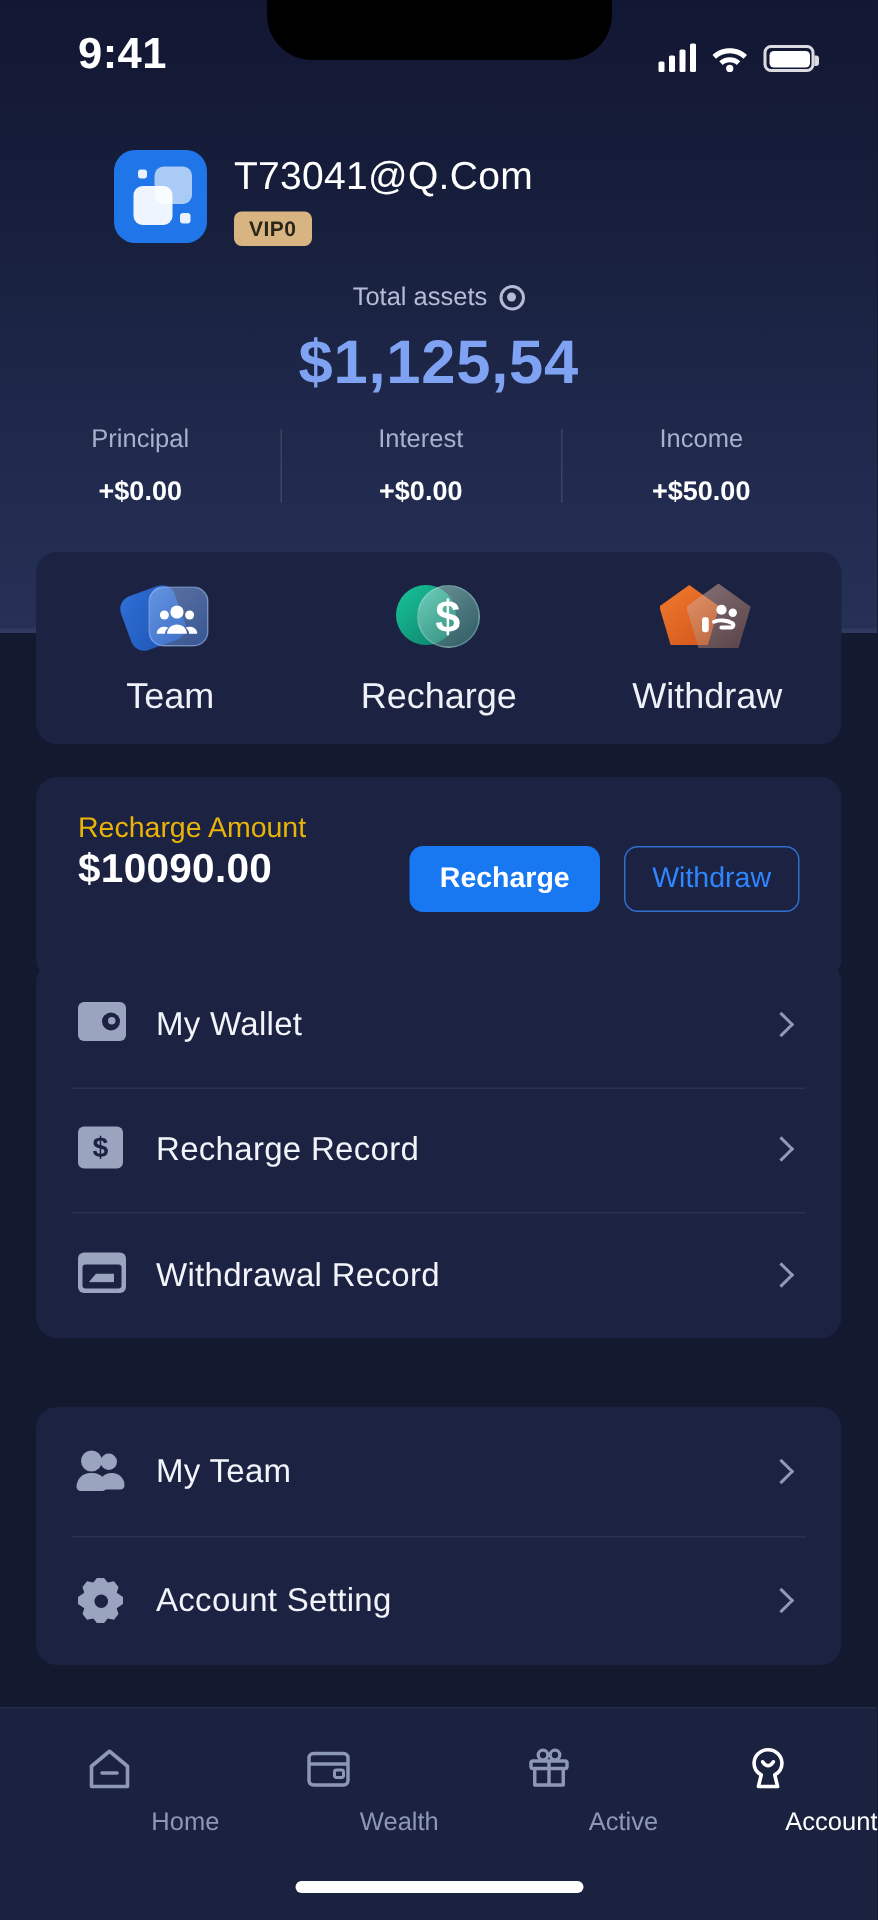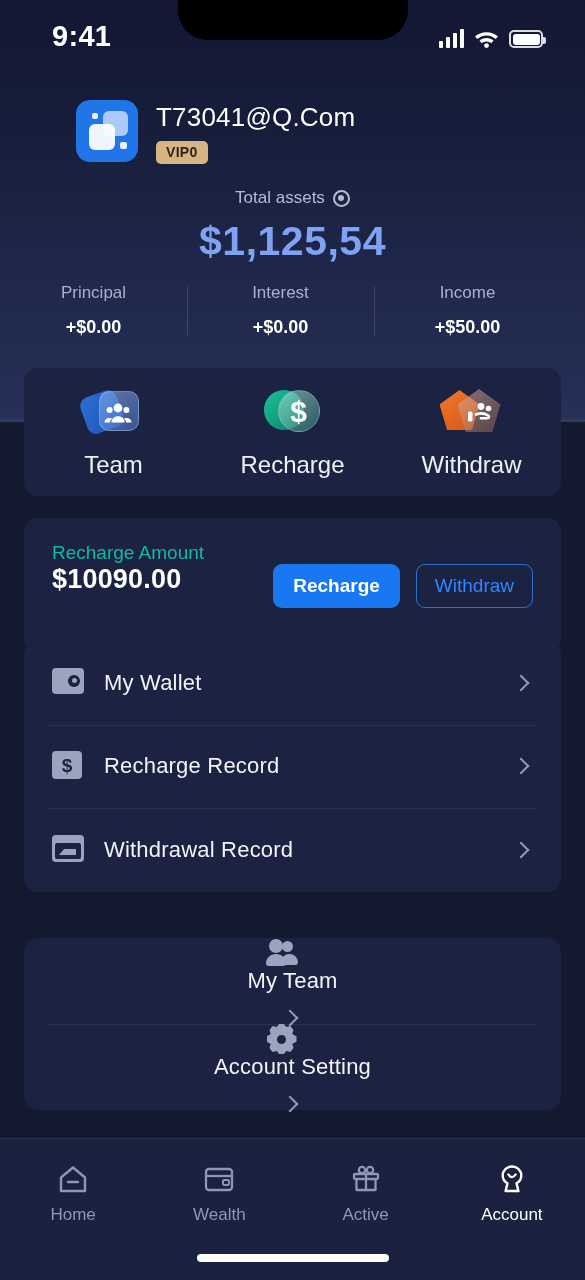--- a/index.html
+++ b/index.html
@@ -111,41 +111,41 @@
   .ic-with .p1 { position:absolute; left:0; top:5px; width:40px; height:40px;
      background:linear-gradient(140deg,#f07a2e,#d1541a);
      clip-path:polygon(50% 0%,100% 36%,81% 100%,19% 100%,0% 36%); }
   .ic-with .p2 { position:absolute; left:18px; top:4px; width:43px; height:43px;
      background:linear-gradient(140deg,rgba(225,180,160,0.55),rgba(150,100,80,0.5));
      clip-path:polygon(50% 0%,100% 36%,81% 100%,19% 100%,0% 36%); }
   .glyph { position:absolute; inset:0; display:flex; align-items:center; justify-content:center; }
 
   
   .recharge-card { top:518px; height:135px; padding:24px 28px; }
-  .rc-label { font-size:19px; color:#14b8a6; }
+  .rc-label { font-size:19px; color:#eab308; }
   .rc-row { display:flex; align-items:flex-start; justify-content:space-between; }
   .rc-amount { font-size:27px; font-weight:700; color:#fff; letter-spacing:0.2px; }
   .rc-btns { display:flex; gap:16px; }
   .btn-fill {
     background:#1778f2; color:#fff; font-size:19px; font-weight:600;
     border:none; border-radius:9px; padding:11px 20px; cursor:pointer;
     font-family:"Liberation Sans", sans-serif;
   }
   .btn-out {
     background:transparent; color:#2f86ff; font-size:19px; font-weight:500;
     border:1.5px solid #2f70cf; border-radius:9px; padding:10px 18px; cursor:pointer;
     font-family:"Liberation Sans", sans-serif;
   }
 
   
   .menu-a { top:641px; height:251px; }
   .menu-b { top:938px; height:172px; }
   .mrow { height:84px; display:flex; align-items:center; padding:0 28px; cursor:pointer; position:relative; }
   .menu-a .mrow { height:83.6px; }
-  .menu-b .mrow { height:86px;flex-direction:column; }
+  .menu-b .mrow { height:86px; }
   .mrow + .mrow:before {
     content:""; position:absolute; left:24px; right:24px; top:0; height:1px;
     background:rgba(255,255,255,0.07);
   }
   .micon { width:32px; height:30px; flex:none; margin-right:20px; position:relative; }
   .mlabel { font-size:22px; color:#f2f4fa; flex:1; letter-spacing:0.2px; }
   .chev { width:12px; height:12px; border-right:2.5px solid #8f9ab6; border-top:2.5px solid #8f9ab6;
      transform:rotate(45deg); margin-right:6px; }
 
   
@@ -170,21 +170,21 @@
      clip-path:polygon(42% 0,58% 0,66% 10%,80% 7%,90% 20%,86% 33%,100% 42%,100% 58%,86% 67%,90% 80%,80% 93%,66% 90%,58% 100%,42% 100%,34% 90%,20% 93%,10% 80%,14% 67%,0 58%,0 42%,14% 33%,10% 20%,20% 7%,34% 10%);
      border-radius:8px; }
   .i-gear:after { content:""; position:absolute; left:10.5px; top:10.5px; width:9px; height:9px; border-radius:50%; background:#1b2242; }
 
   
   .tabbar {
     position:absolute; left:0; bottom:0; width:585px; height:142px;
     background:#1b2240; display:flex; align-items:flex-start; padding-top:22px; z-index:9;
     border-top:1px solid rgba(255,255,255,0.05);
   }
-  .tab { flex:1; text-align:center; cursor:pointer; }
+  .tab { flex:1; text-align:right; cursor:pointer; }
   .tab-ico { height:36px; display:flex; align-items:center; justify-content:center; margin-bottom:8px; }
   .tab-label { font-size:17px; color:#8d98b5; }
   .tab.active .tab-label { color:#ffffff; }
   .home-ind {
     position:absolute; left:50%; bottom:18px; transform:translateX(-50%);
     width:192px; height:8px; background:#fff; border-radius:4px; z-index:10;
   }
 </style>
 </head>
 <body>

